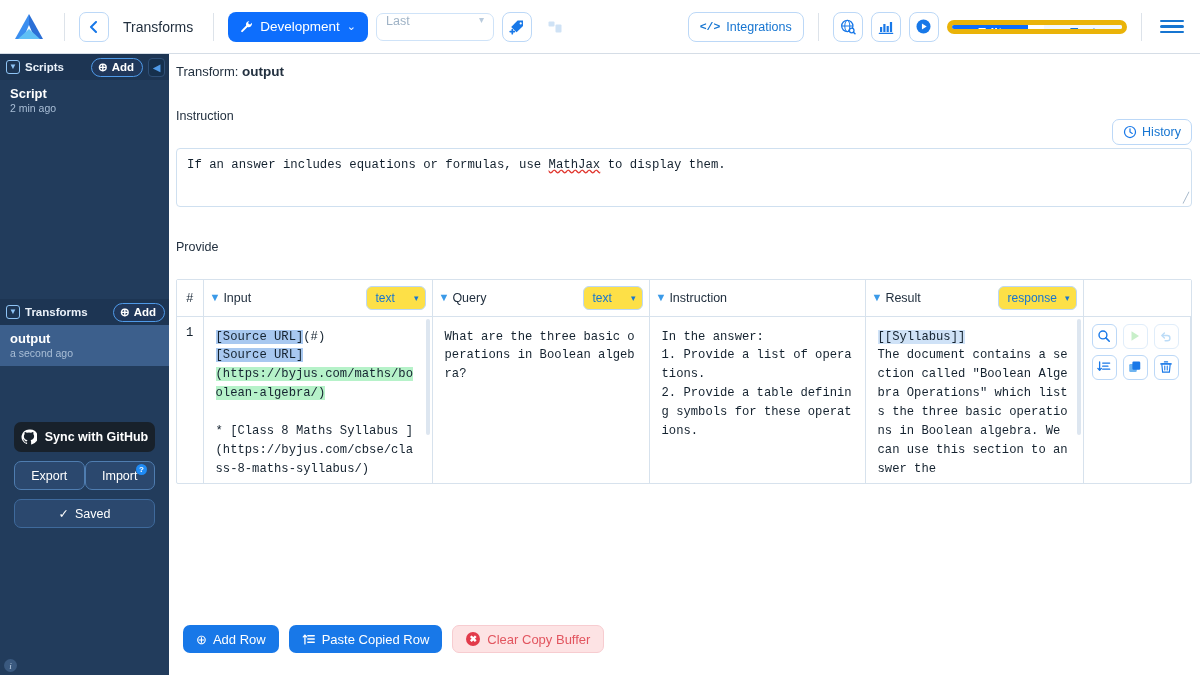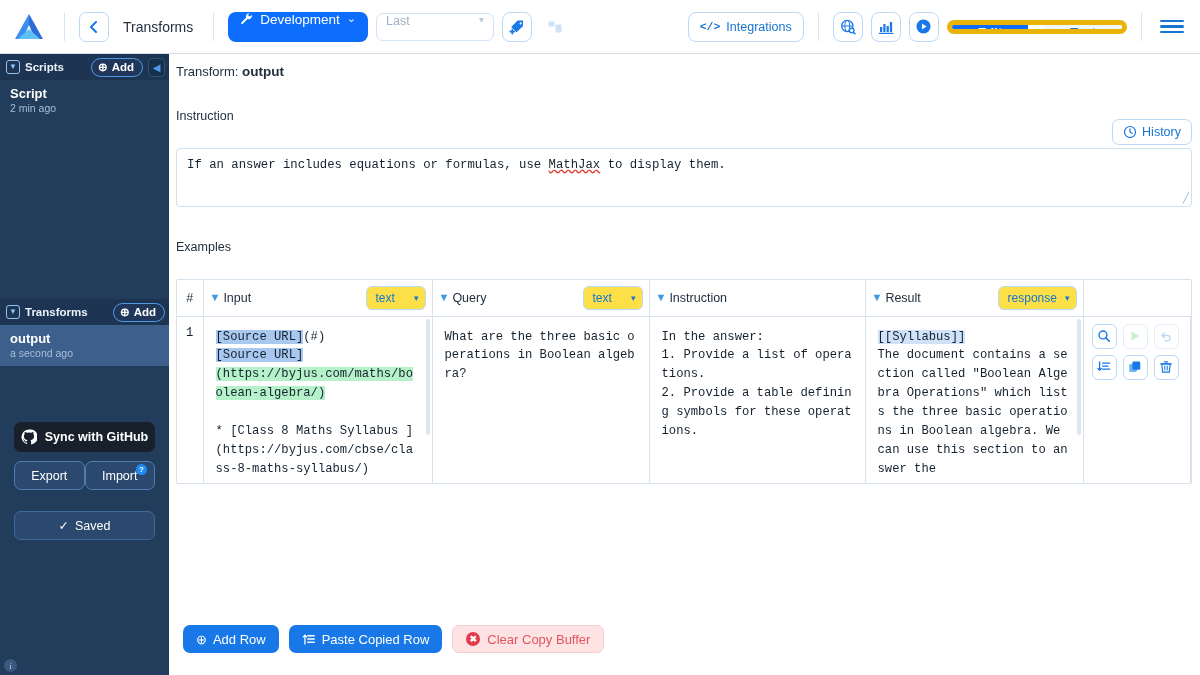--- a/index.html
+++ b/index.html
@@ -26,21 +26,21 @@
   .logo { width: 42px; height: 42px; display: flex; align-items: center; justify-content: center; }
   .vdiv { width: 1px; height: 28px; background: #dde3ea; margin: 0 6px; }
   .back-btn {
     width: 30px; height: 30px; border-radius: 7px;
     border: 1px solid #bcd8f7; background: #fff;
     display: flex; align-items: center; justify-content: center;
     cursor: pointer;
   }
   .crumb { font-size: 14px; color: #22303f; padding: 0 6px; }
   .env-btn {
-    display: flex; gap: 7px;
+    display: flex; align-items: center; gap: 7px;
     background: #0d6efd; color: #fff;
     border: none; border-radius: 8px;
     height: 30px; padding: 0 12px;
     font-size: 13.5px; font-family: inherit; cursor: pointer;
   }
   .env-btn .caret { font-size: 11px; opacity: .95; }
   .sel-last {
     width: 118px; height: 28px;
     border: 1px solid #cfe3f8; border-radius: 7px;
     background: #fff; color: #9fb3c6;
@@ -121,21 +121,21 @@
   .side-item .ts { font-size: 10.5px; color: #a9bed6; margin-top: 1px; }
   .side-fill { flex: 1; }
   .side-bottom { padding: 8px 14px 0 14px; }
   .gh-btn {
     width: 100%; height: 30px; border-radius: 7px;
     background: #18212b; color: #fff;
     border: none; font-family: inherit; font-size: 12.5px; font-weight: bold;
     display: flex; align-items: center; justify-content: center; gap: 8px;
     cursor: pointer; margin-bottom: 9px;
   }
-  .row2 { display: flex; gap: 0; margin-bottom: 21px; }
+  .row2 { display: flex; gap: 0; margin-bottom: 9px; }
   .ghost-btn {
     flex: 1; height: 29px; border-radius: 7px;
     background: #2b486e; color: #fff; border: 1px solid #4f7db0;
     font-family: inherit; font-size: 12.5px; cursor: pointer; position: relative;
   }
   .badge-q {
     position: absolute; top: 2px; right: 7px;
     width: 11px; height: 11px; border-radius: 50%;
     background: #1f8bf5; color: #fff; font-size: 8px;
     display: flex; align-items: center; justify-content: center; font-weight: bold;
@@ -422,21 +422,21 @@
         <span>History</span>
       </button>
 
       <div class="lbl">Instruction</div>
 
       <div class="instr-box">
         <span>If an answer includes equations or formulas, use </span><span class="squiggle">MathJax</span><span> to display them.</span>
         <span class="resize-grip">╱</span>
       </div>
 
-      <div class="lbl examples-lbl">Examples</div>
+      <div class="lbl examples-lbl">Provide</div>
 
       <div class="tbl-wrap">
         <table class="ex">
           <colgroup>
             <col style="width:26px">
               <col style="width:229px">
               <col style="width:217px">
             <col style="width:216px">
               <col style="width:218px">
               <col>

